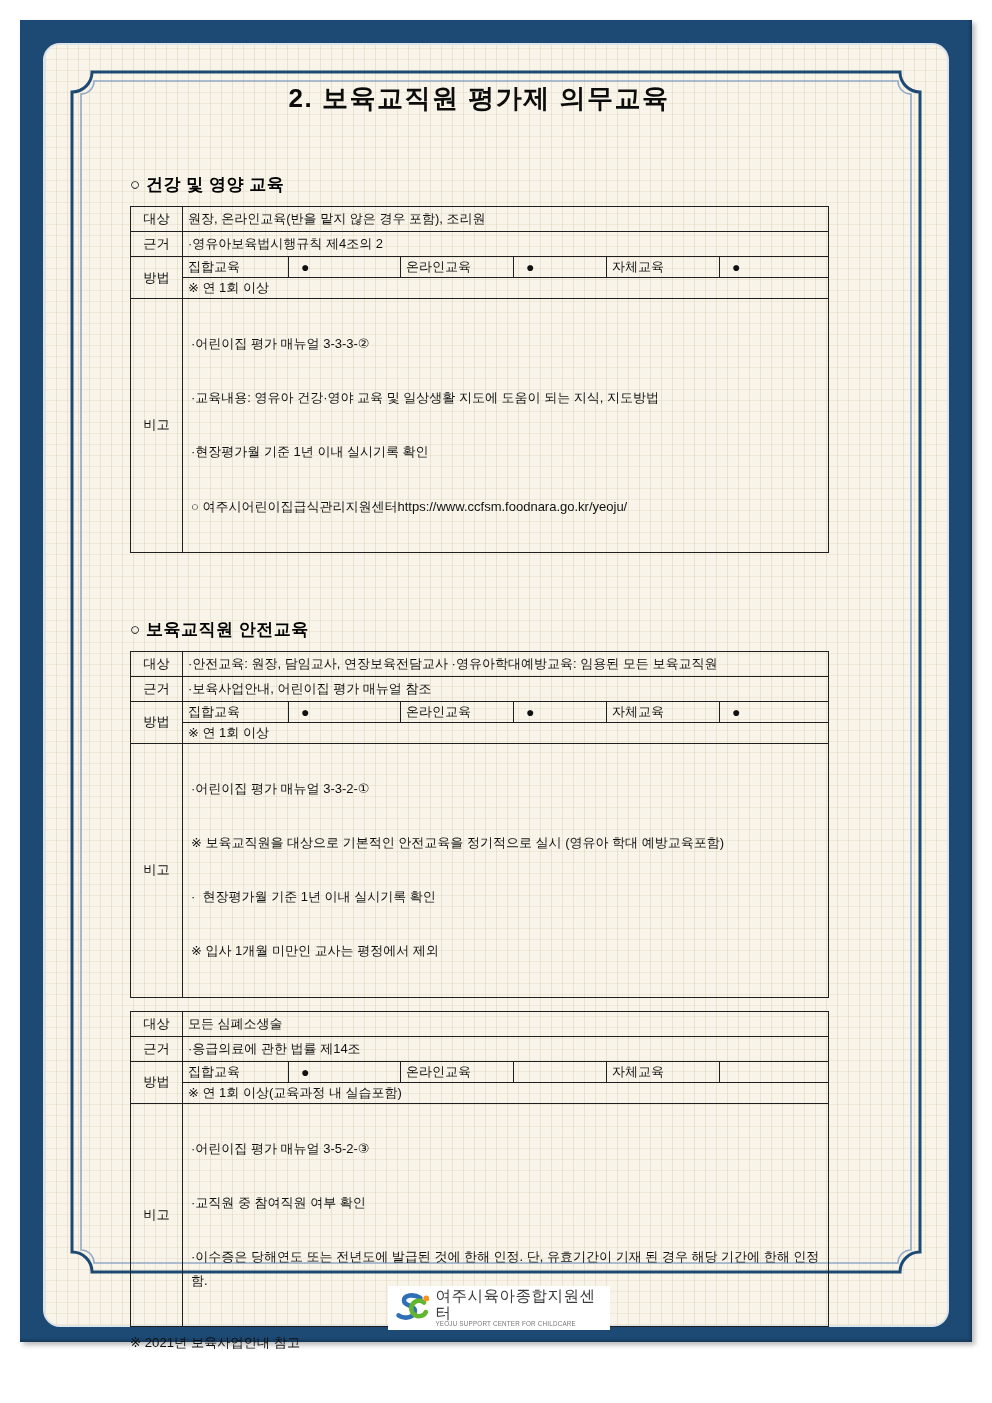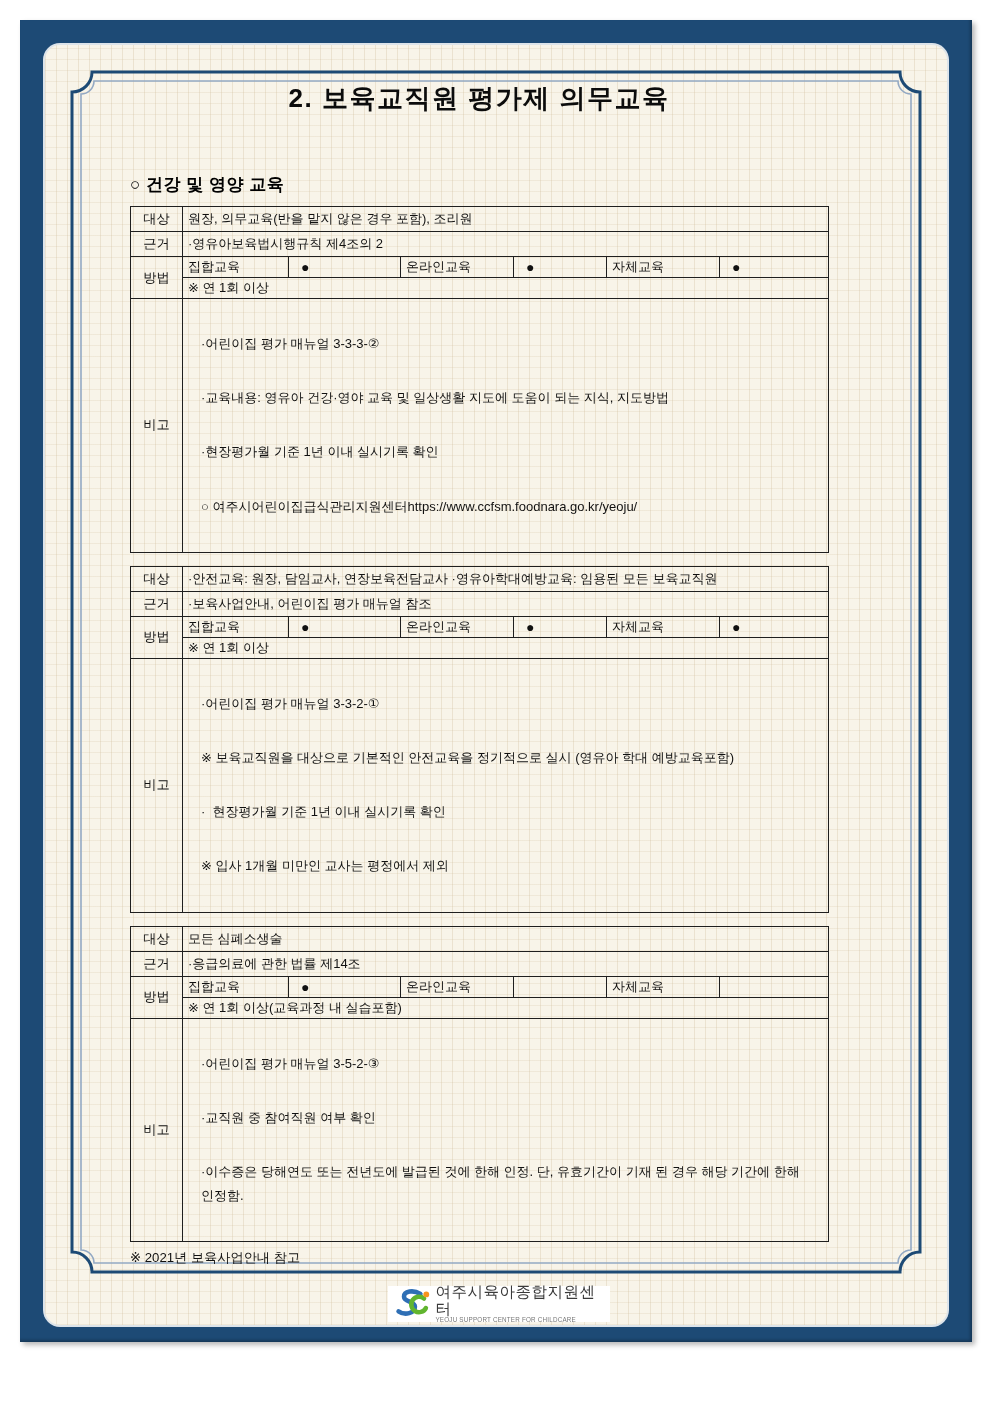--- a/index.html
+++ b/index.html
@@ -49,30 +49,30 @@
     font-size: 13px;
   }
   table.edu td { border: 1px solid #1f1f1f; vertical-align: middle; overflow: hidden; }
   td.lbl { text-align: center; font-size: 13.2px; padding: 3px 2px; }
   td.val { text-align: left; padding: 1px 5px; white-space: pre-wrap; }
   tr.r1 td { height: 22px; }
   tr.r2 td { height: 22px; }
   tr.r3 td { height: 21px; }
   tr.r4 td { height: 21px; }
   td.mark { text-align: left; padding-left: 12px; font-size: 14px; line-height: 1; }
-  td.notes { padding: 3px 18px; vertical-align: middle; }
+  td.notes { padding: 3px 8px; vertical-align: middle; }
   td.notes div { line-height: 24.2px; white-space: pre-wrap; }
   .h-n1 td.notes, .h-n1 td.lbl-note { height: 97px; }
   .h-n2 td.notes, .h-n2 td.lbl-note { height: 95px; }
   .h-n3 td.notes, .h-n3 td.lbl-note { height: 94px; margin-top: 40px; }
   .footer-note { margin-top: 7px; font-size: 13.2px; color: #111; }
 
   .logo-box {
     position: absolute; left: 388px; top: 1286px;
-    width: 222px; height: 36px; background: #ffffff;
+    width: 222px; height: 44px; background: #ffffff;
     display: flex; align-items: center; gap: 5px; padding: 2px 6px;
   }
   .logo-text { display: flex; flex-direction: column; line-height: 1.05; }
   .logo-kr { font-size: 15.5px; color: #3a3a3a; letter-spacing: .5px; }
   .logo-en { font-size: 6.3px; color: #777; letter-spacing: .2px; }
 </style>
 </head>
 <body>
 
 <div class="frame">
@@ -94,21 +94,21 @@
             <col style="width:106px">
             <col style="width:112px">
             <col style="width:113px">
             <col style="width:93px">
             <col style="width:113px">
             <col style="width:109px">
           </colgroup>
         <tbody>
             <tr class="r1">
           <td class="lbl">대상</td>
-          <td class="val" colspan="6">원장, 의무교육(반을 맡지 않은 경우 포함), 조리원</td>
+          <td class="val" colspan="6">원장, 온라인교육(반을 맡지 않은 경우 포함), 조리원</td>
         </tr>
         <tr class="r2">
           <td class="lbl">근거</td>
           <td class="val" colspan="6">·영유아보육법시행규칙 제4조의 2</td>
         </tr>
         <tr class="r3">
           <td class="lbl" rowspan="2">방법</td>
           <td class="val">집합교육</td>
           <td class="mark">●</td>
           <td class="val">온라인교육</td>
@@ -124,20 +124,21 @@
           <td class="val notes" colspan="6">
             <div>·어린이집 평가 매뉴얼 3-3-3-②</div>
             <div>·교육내용: 영유아 건강·영야 교육 및 일상생활 지도에 도움이 되는 지식, 지도방법</div>
             <div>·현장평가월 기준 1년 이내 실시기록 확인</div>
             <div>○ 여주시어린이집급식관리지원센터https://www.ccfsm.foodnara.go.kr/yeoju/</div>
           </td>
         </tr>
       </tbody>
         </table>
 
+      <div class="sec-heading mt-s2">○ 보육교직원 안전교육</div>
       <table class="edu">
         <colgroup>
             <col style="width:52px">
             <col style="width:106px">
             <col style="width:112px">
             <col style="width:113px">
             <col style="width:93px">
             <col style="width:113px">
             <col style="width:109px">
           </colgroup>

